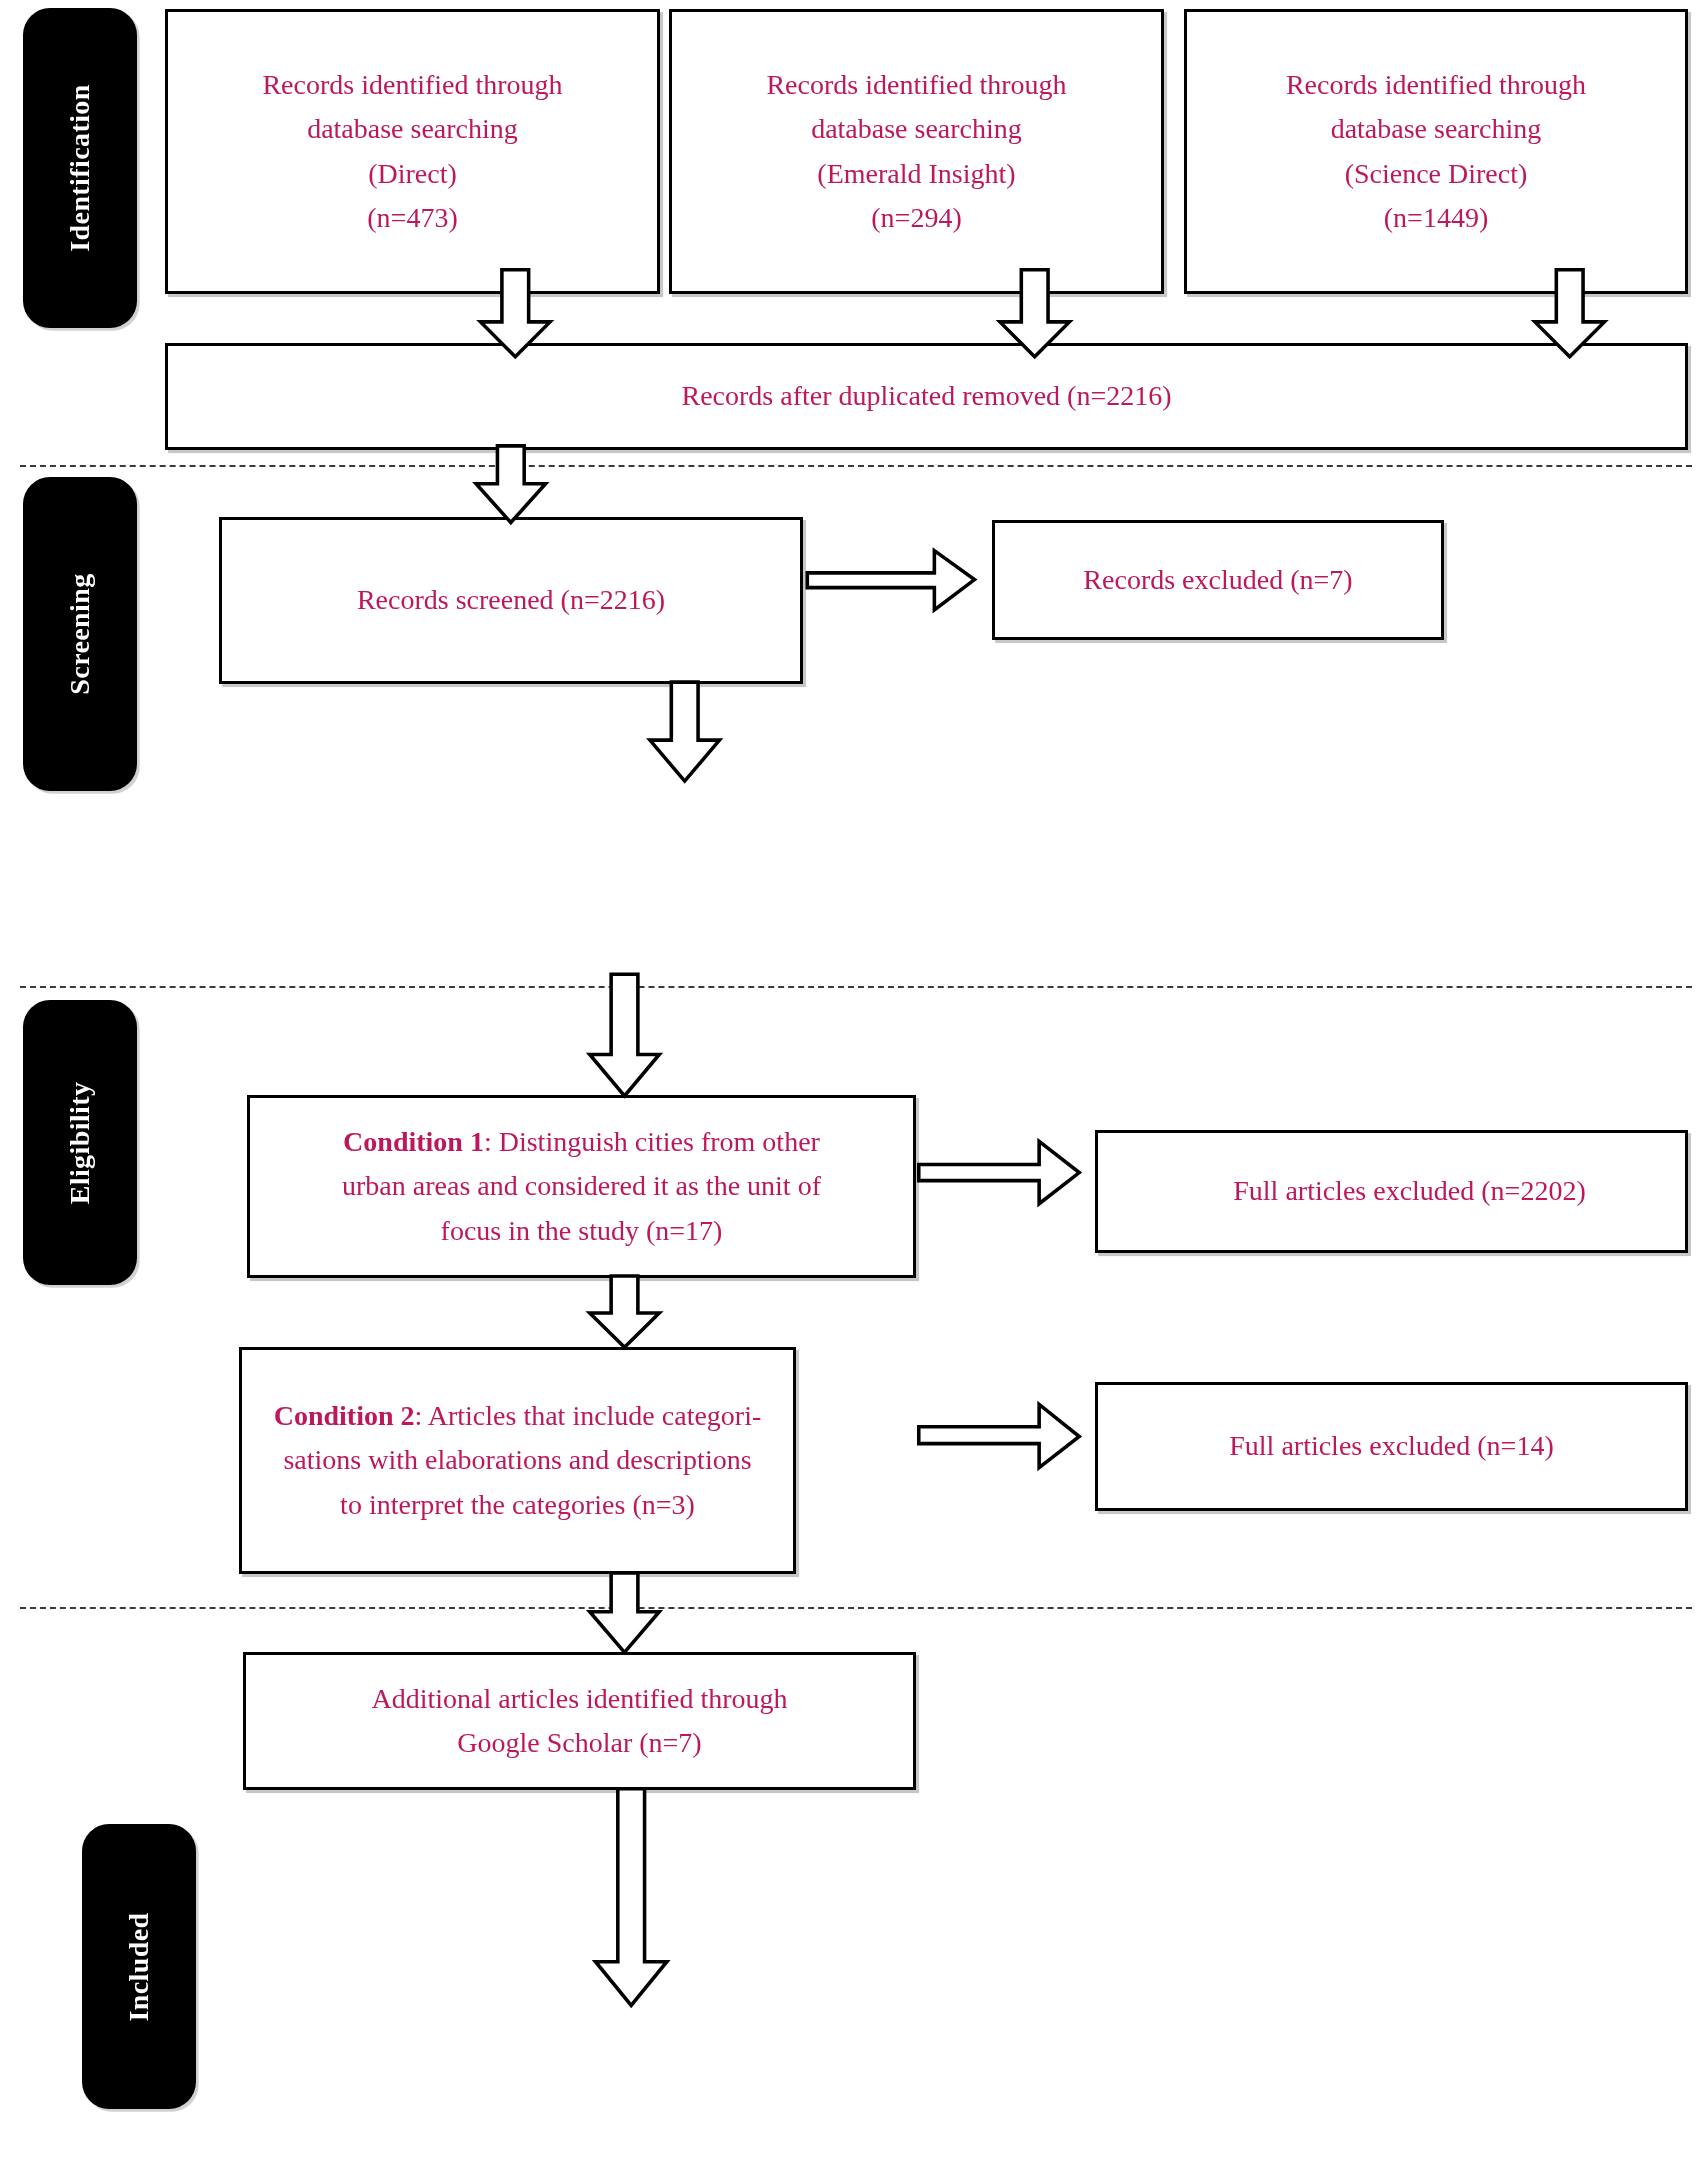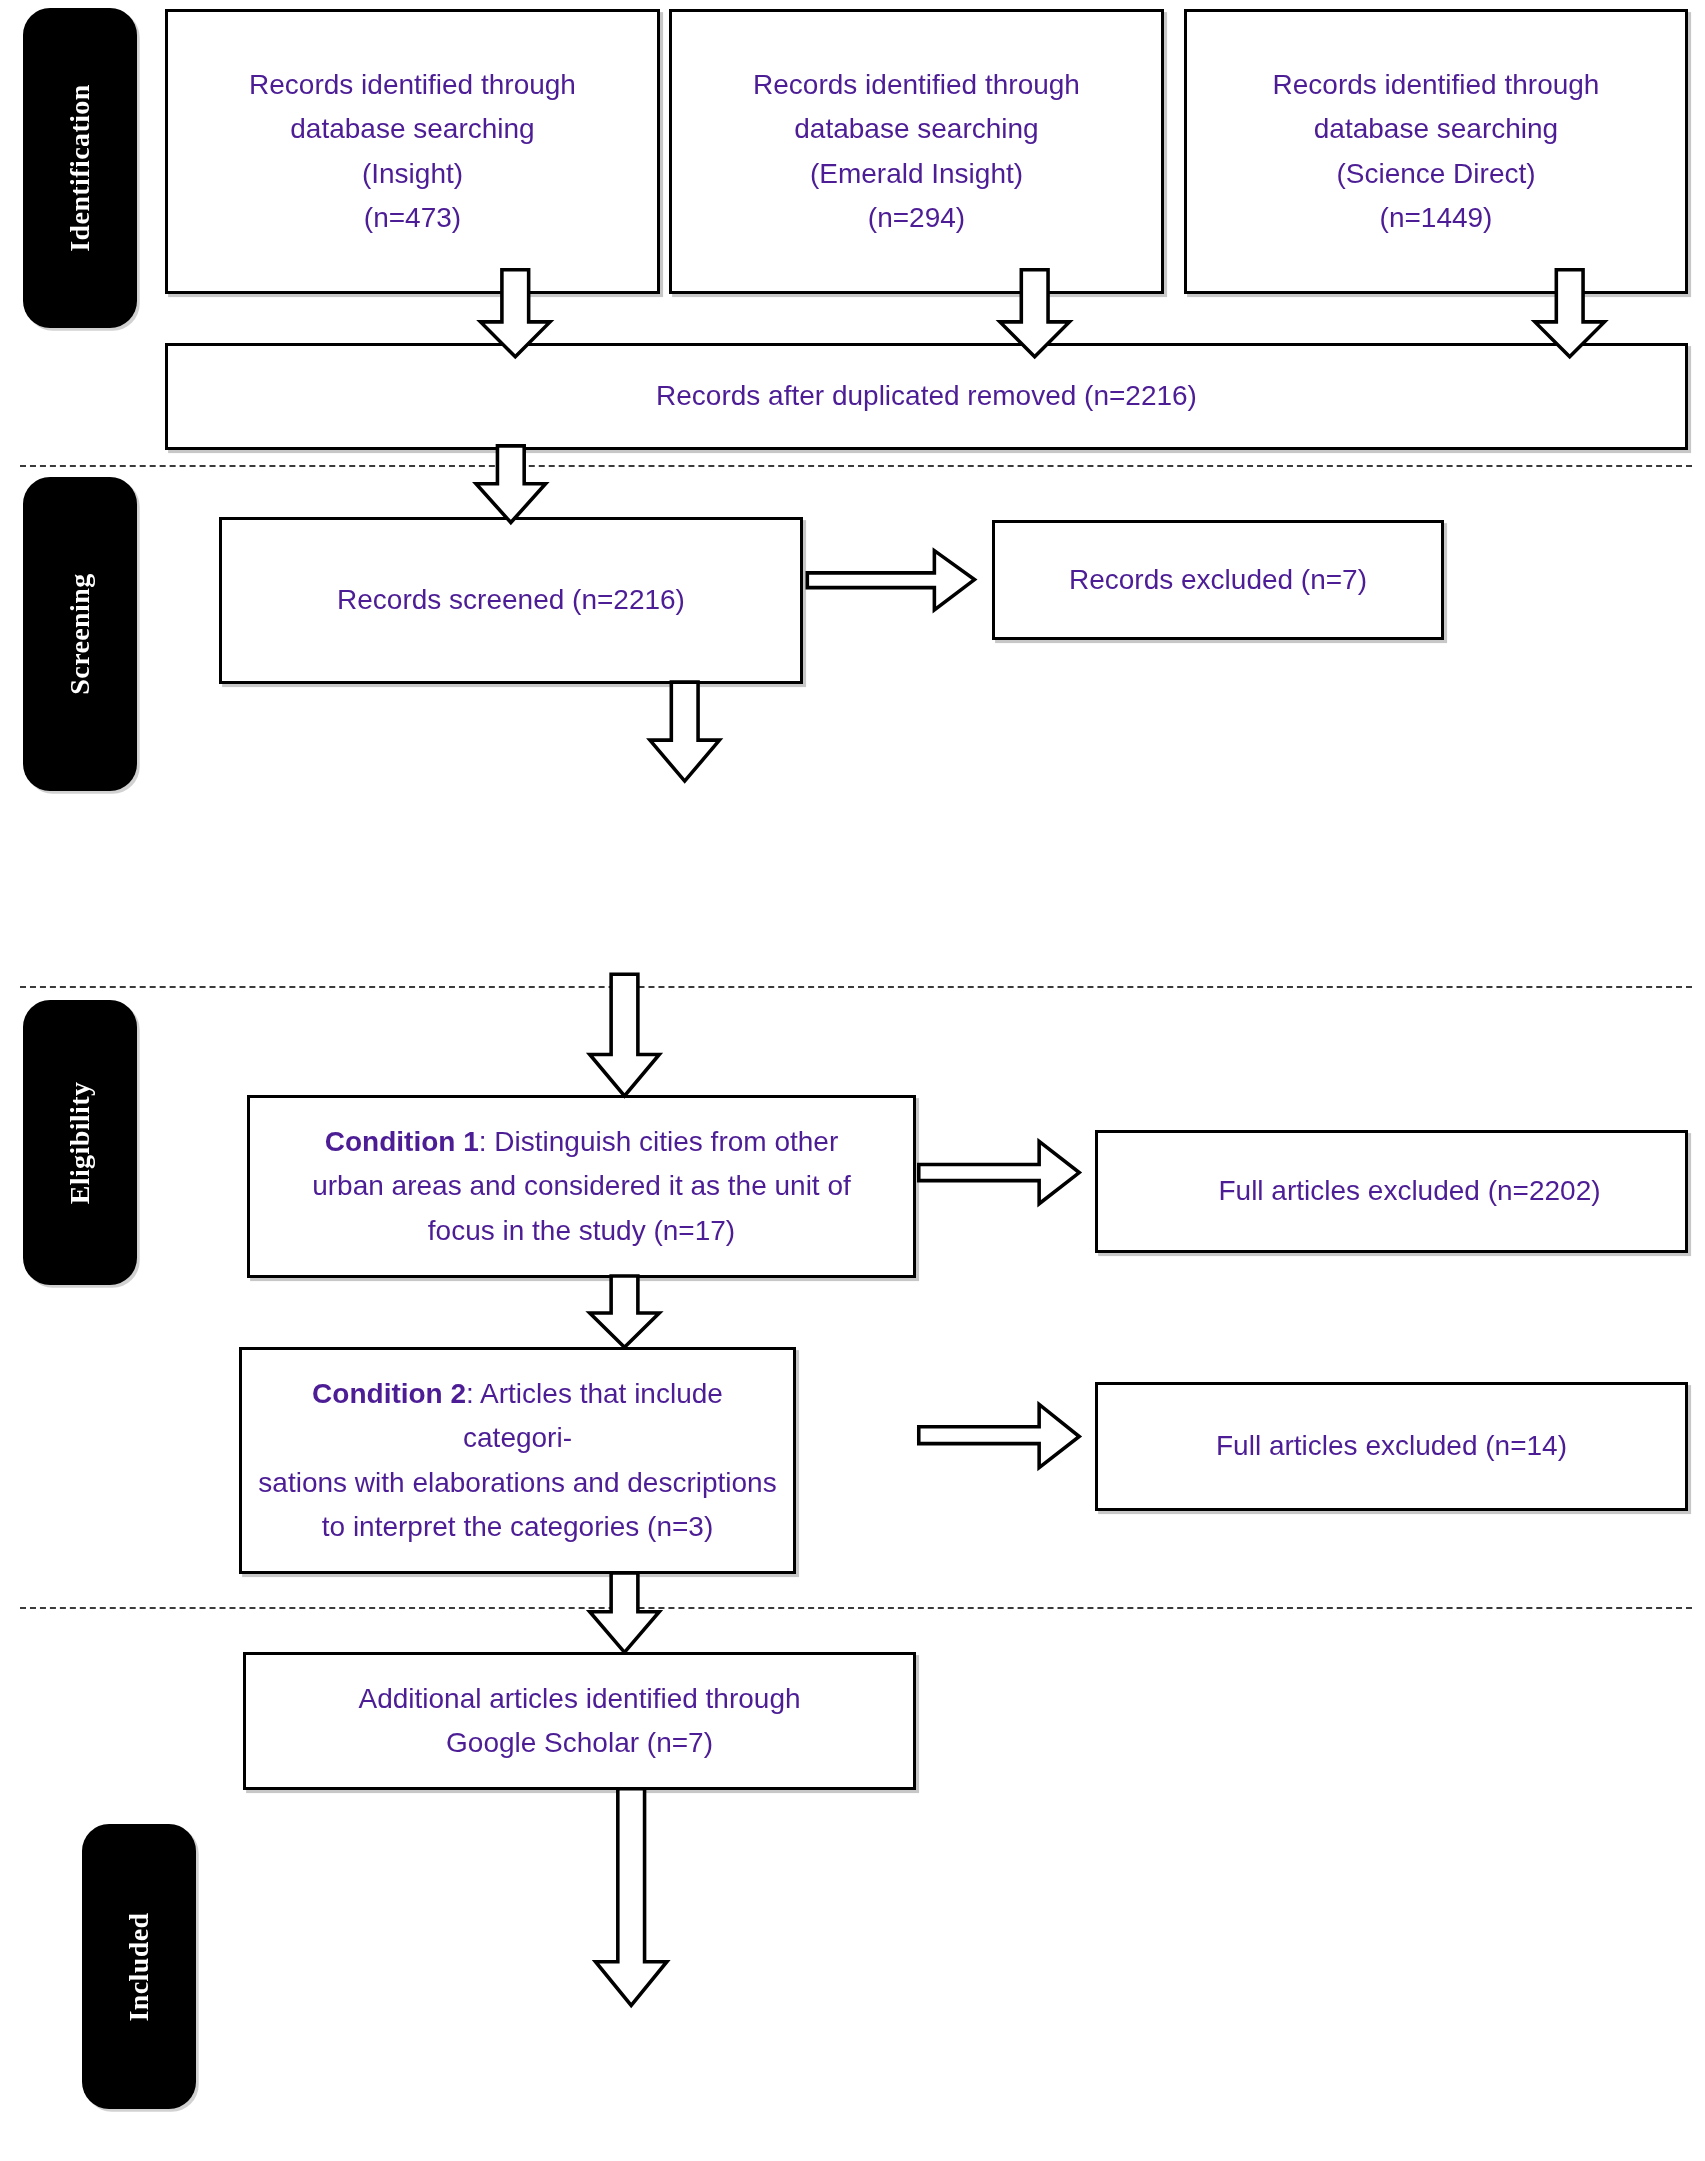--- a/index.html
+++ b/index.html
@@ -35,24 +35,24 @@
     background:#ffffff;
     border:3.1px solid #000000;
     box-sizing:border-box;
     display:flex;
     align-items:center;
     justify-content:center;
     text-align:center;
     box-shadow:3.1px 3.1px 0 rgba(0,0,0,0.22);
   }
   .fbox .btext{
-    font-family:Liberation Sans, sans-serif;
+    font-family:Liberation Serif, serif;
     font-size:28px;
     line-height:1.58;
-    color:#4c1d95;
+    color:#be185d;
     padding:0 15px;
   }
   .fbox .btext b{font-weight:700;}
   
   .sep{
     position:absolute;
     height:0;
     border-top:2.2px dashed #3a3a3a;
   }
   
@@ -81,21 +81,21 @@
   </div>
 
   <div class="phase-pill" style="left:82px;top:1824px;width:114px;height:285px;">
     <span class="phase-label">Included</span>
   </div>
 
   <div class="fbox" style="left:165px;top:9px;width:495px;height:285px;">
     <div class="btext">
       <span>Records identified through</span><br>
       <span>database searching</span><br>
-      <span>(Insight)</span><br>
+      <span>(Direct)</span><br>
       <span>(n=473)</span>
     </div>
   </div>
 
   <div class="fbox" style="left:669px;top:9px;width:495px;height:285px;">
     <div class="btext">
       <span>Records identified through</span><br>
       <span>database searching</span><br>
       <span>(Emerald Insight)</span><br>
       <span>(n=294)</span>

